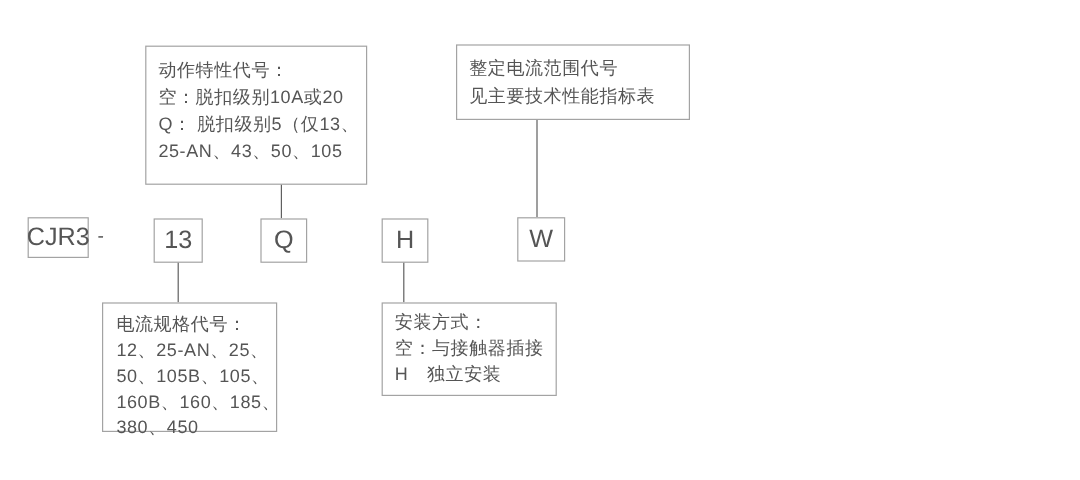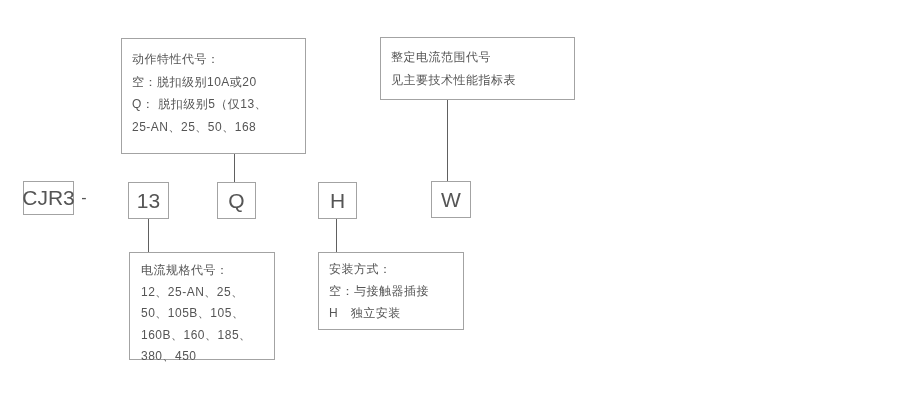--- a/index.html
+++ b/index.html
@@ -12,21 +12,21 @@
     width: 900px;
     height: 400px;
     background: var(--background, #ffffff);
     overflow: hidden;
   }
   .box {
     position: absolute;
     border: 1px solid var(--box-border, #a3a3a3);
     background: #ffffff;
     color: var(--text, #555555);
-    font-size: 12px;
+    font-size: 15px;
   }
   .callout {
     line-height: 22px;
   }
   .callout .cl {
     white-space: pre;
     letter-spacing: 0.5px;
   }
   .code {
     display: flex;
@@ -50,21 +50,21 @@
 </style>
 </head>
 <body>
 
 <div class="canvas">
 
   <div class="box callout" style="left:121px; top:38px; width:185px; height:116px; padding:9px 0 0 10px; line-height:22.5px;">
     <div class="cl">动作特性代号：</div>
     <div class="cl">空：脱扣级别10A或20</div>
     <div class="cl">Q： 脱扣级别5（仅13、</div>
-    <div class="cl">25-AN、25、50、168</div>
+    <div class="cl">25-AN、43、50、105</div>
   </div>
 
   <div class="box callout" style="left:380px; top:37px; width:195px; height:63px; padding:8px 0 0 10px; line-height:23px;">
     <div class="cl">整定电流范围代号</div>
     <div class="cl">见主要技术性能指标表</div>
   </div>
 
   <div class="vline" style="left:234px; top:154px; height:28px;"></div>
 
   <div class="vline" style="left:447px; top:100px; height:81px;"></div>
@@ -90,21 +90,21 @@
   </div>
 
   <div class="box code" style="left:431px; top:181px; width:40px; height:37px;">
     <span>W</span>
   </div>
 
   <div class="vline" style="left:148px; top:219px; height:33px;"></div>
 
   <div class="vline" style="left:336px; top:219px; height:33px;"></div>
 
-  <div class="box callout" style="left:85px; top:252px; width:146px; height:108px; padding:7px 0 0 11px; line-height:21.5px;margin-left:44px;">
+  <div class="box callout" style="left:85px; top:252px; width:146px; height:108px; padding:7px 0 0 11px; line-height:21.5px;">
     <div class="cl">电流规格代号：</div>
     <div class="cl">12、25-AN、25、</div>
     <div class="cl">50、105B、105、</div>
     <div class="cl">160B、160、185、</div>
     <div class="cl">380、450</div>
   </div>
 
   <div class="box callout" style="left:318px; top:252px; width:146px; height:78px; padding:5px 0 0 10px; line-height:22px;">
     <div class="cl">安装方式：</div>
     <div class="cl">空：与接触器插接</div>

